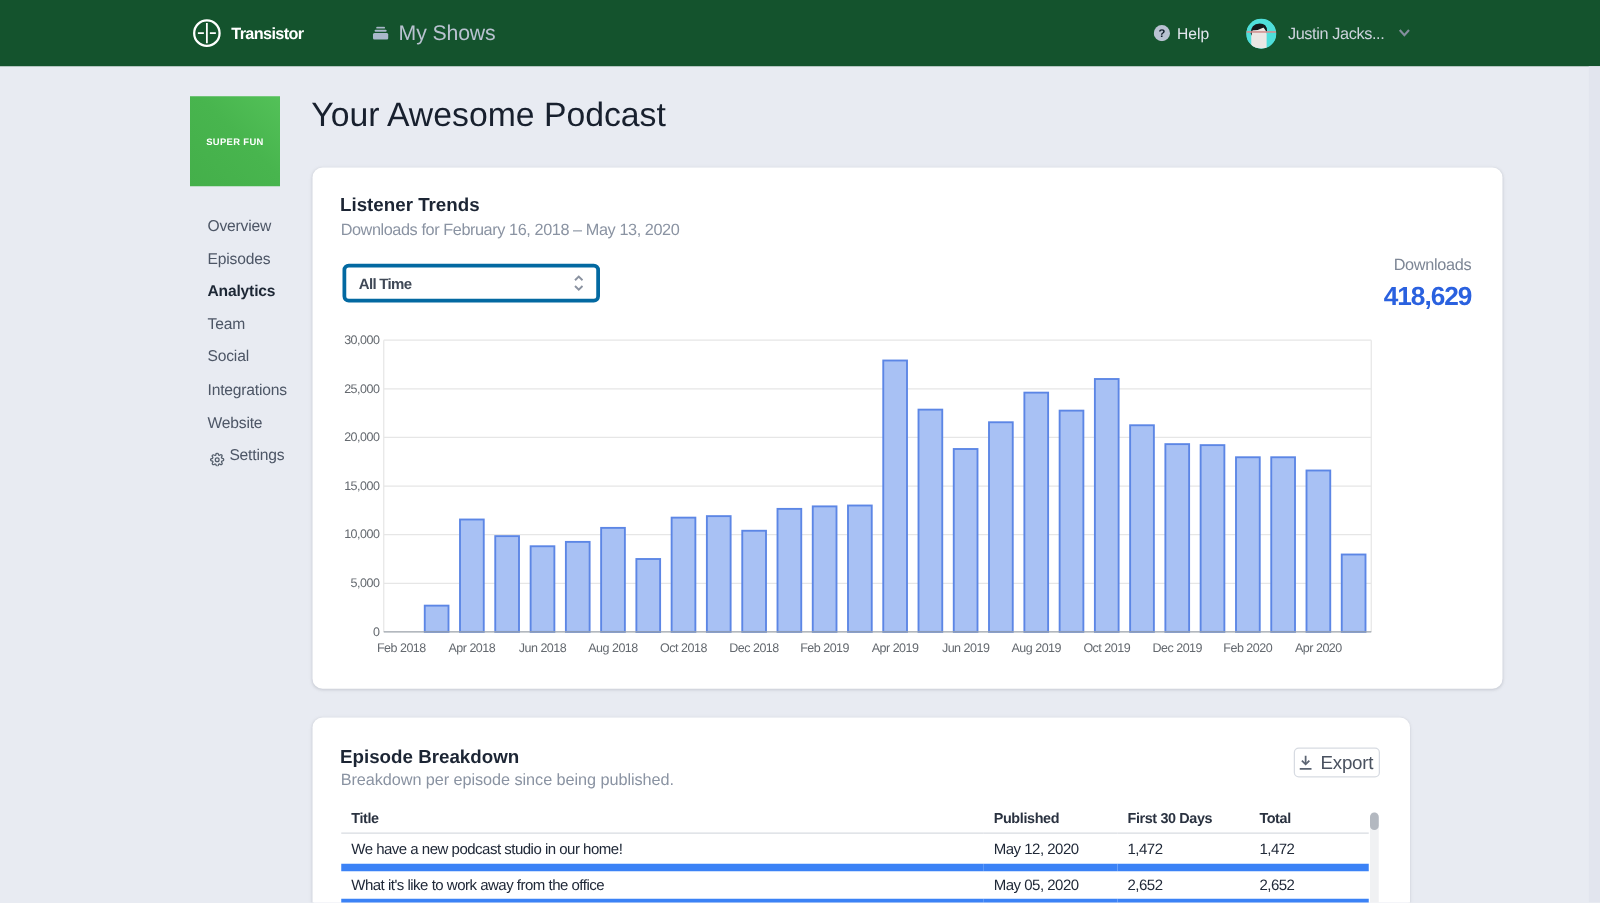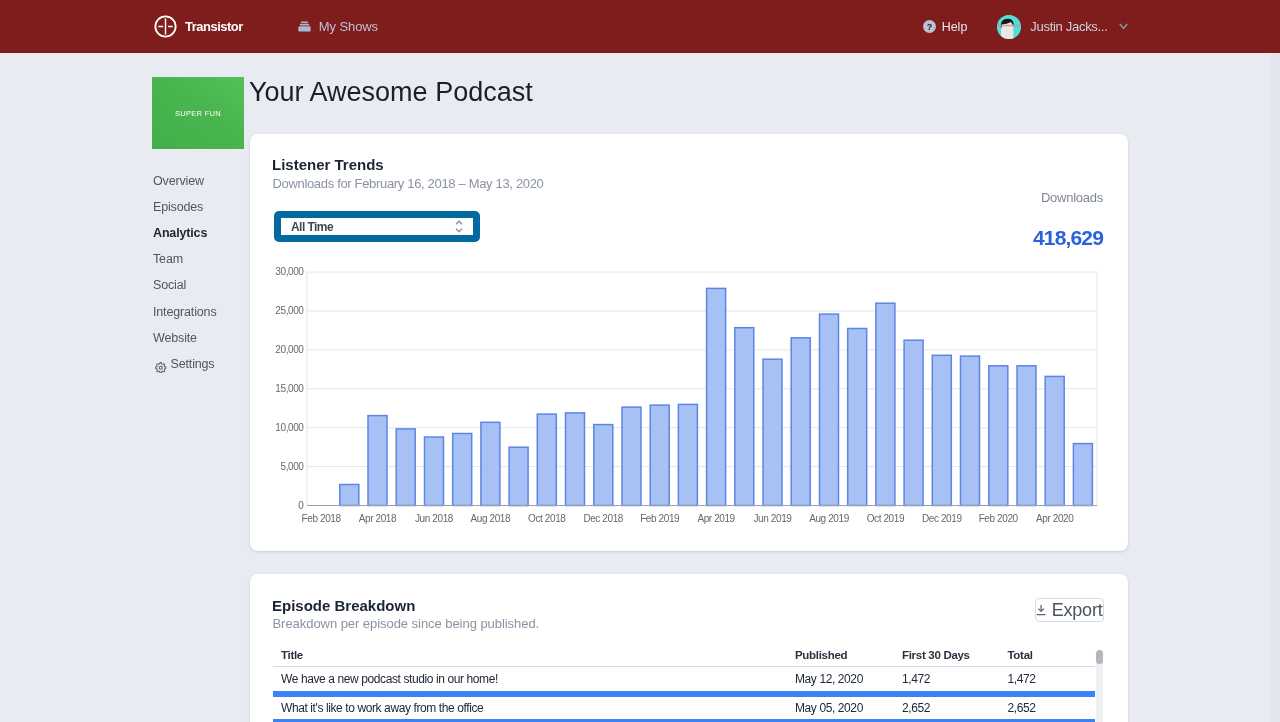--- a/index.html
+++ b/index.html
@@ -1,48 +1,48 @@
 <!DOCTYPE html>
 <html><head><meta charset="utf-8">
 <style>
 * { margin:0; padding:0; box-sizing:border-box; }
 html,body { width:1280px; height:722px; overflow:hidden; }
 body { background:#e8ebf2; font-family:"Liberation Sans",sans-serif; position:relative; }
-.nav { position:absolute; left:0; top:0; width:1280px; height:53px; background:#7f1d1d; }
+.nav { position:absolute; left:0; top:0; width:1280px; height:53px; background:#14532d; }
 .nav-inner { position:absolute; left:154px; top:0; width:974px; height:53px; display:flex; align-items:center; }
 .brand { color:#fff; font-weight:bold; font-size:13px; letter-spacing:-.5px; margin-left:8px; }
-.myshows { display:flex; align-items:center; margin-left:55px; color:#b9c2d0; font-size:13px; letter-spacing:-.1px; }
+.myshows { display:flex; align-items:center; margin-left:55px; color:#b9c2d0; font-size:17px; letter-spacing:-.1px; }
 .myshows svg { margin-right:8px; }
 .nav-right { margin-left:auto; display:flex; align-items:center; }
 .help { display:flex; align-items:center; color:#e3e7ee; font-size:12.5px; }
 .help svg { margin-right:6px; }
 .avatar { width:24px; height:24px; border-radius:50%; margin-left:30px; overflow:hidden; position:relative; background:#55d9d5; }
 .uname { color:#cdd3dd; font-size:13px; margin-left:9px; letter-spacing:-.3px; }
 .chev { margin-left:11.5px; }
-.artwork { position:absolute; left:152px; top:77px; width:92px; height:72px;
+.artwork { position:absolute; left:152px; top:77px; width:72px; height:72px;
   background:linear-gradient(to top right,#44af4a 0%,#48b54e 55%,#53c158 100%);
-  color:#fff; font-size:7.5px; font-weight:normal; letter-spacing:.3px; display:flex;
+  color:#fff; font-size:7.5px; font-weight:bold; letter-spacing:.3px; display:flex;
   align-items:center; justify-content:center; }
 h1 { position:absolute; left:249px; top:76.5px; font-size:27px; font-weight:normal; color:#18202e; letter-spacing:0; }
 .side { position:absolute; left:153px; top:168px; list-style:none; }
-.side li { height:26.1px; display:flex; align-items:center; font-size:12.5px; letter-spacing:-.15px; color:#4d5666; }
+.side li { height:26.1px; display:flex; align-items:center; font-size:12.5px; letter-spacing:-.15px; color:#4d5666;margin-left:13px; }
 .side li.active { font-weight:bold; color:#1d2735; }
 .side li.settings svg { margin-right:4px; margin-left:2px; position:relative; top:3.6px; }
 .card { position:absolute; background:#fff; border-radius:8px; box-shadow:0 1px 2px rgba(16,27,41,.10),0 1px 4px rgba(16,27,41,.05); }
-.card1 { left:250px; top:134px; width:878px; height:417px; }
+.card1 { left:250px; top:134px; width:952px; height:417px; }
 .card2 { left:250px; top:573.5px; width:878px; height:400px; }
 .ctitle { position:absolute; left:22px; font-size:15px; font-weight:bold; color:#1c2534; }
 .csub { position:absolute; left:22.5px; font-size:13px; color:#8a93a2; }
-.select { position:absolute; left:24px; top:77px; width:206px; height:31px; border:7px solid #0369a1; border-radius:5px; background:#fff; display:flex; align-items:center; }
+.select { position:absolute; left:24px; top:77px; width:206px; height:31px; border:3px solid #0369a1; border-radius:5px; background:#fff; display:flex; align-items:center; }
 .select span { font-size:12px; color:#3f4856; font-weight:bold; letter-spacing:-.55px; margin-left:10px; }
 .select svg { position:absolute; right:10px; }
-.dl-label { position:absolute; right:25px; top:56px; font-size:13px; letter-spacing:-.25px; color:#7d8695; }
+.dl-label { position:absolute; right:25px; top:70px; font-size:13px; letter-spacing:-.25px; color:#7d8695; }
 .dl-num { position:absolute; right:25px; top:92px; font-size:21px; font-weight:bold; color:#2a61df; letter-spacing:-.85px; }
 .chart { position:absolute; left:0; top:126px; }
-.export { position:absolute; right:24.5px; top:24.5px; width:69px; height:24px; border:1px solid #d7dbe2; border-radius:4px; display:flex; align-items:center; justify-content:center; font-size:18px; letter-spacing:-.2px; color:#4a5260; }
+.export { position:absolute; right:24.5px; top:24.5px; width:69px; height:24px; border:1px solid #d7dbe2; border-radius:4px; display:flex; align-items:center; justify-content:center; font-size:15px; letter-spacing:-.2px; color:#4a5260; }
 .export svg { margin-right:6px; }
 table.ep { position:absolute; left:23px; top:70.3px; width:822px; border-collapse:collapse; table-layout:fixed; }
 table.ep th { font-size:11.5px; font-weight:bold; letter-spacing:-.3px; color:#2a3240; text-align:left; padding:0 0 0 8px; height:23px; border-bottom:1px solid #d8dbe1; }
 table.ep td { font-size:12px; letter-spacing:-.4px; color:#202938; padding:0 0 0 8px; height:27.6px; border-bottom:6px solid #3b82f6; }
 .sbtrack { position:absolute; left:846px; top:76.5px; width:7px; height:321px; background:#f0f1f3; border-radius:4px; }
 .sbthumb { position:absolute; left:0; top:0; width:7px; height:14px; background:#b3b8c0; border-radius:4px; }
 .pagetrack { position:absolute; left:1271px; top:53px; width:9px; height:669px; background:#e2e5ee; }
 </style></head>
 <body>
 <div class="nav">

